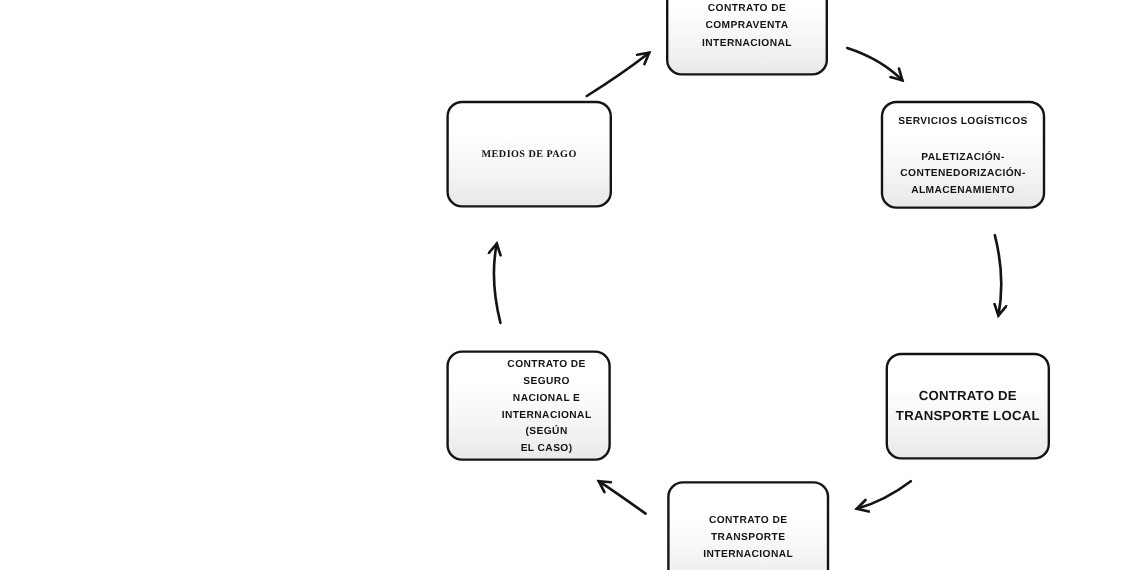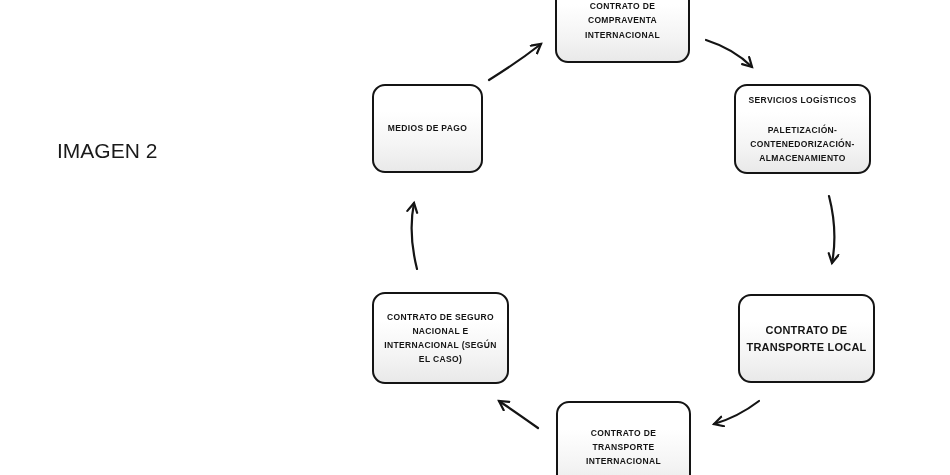--- a/index.html
+++ b/index.html
@@ -45,41 +45,40 @@
     letter-spacing:0.2px;
     line-height:1.5;
   }
   .node-text.subtitle{
     margin-top:16px;
   }
   #compraventa{left:555px;top:-22px;width:135px;height:85px;}
   #servicios{left:734px;top:84px;width:137px;height:90px;}
   #transporte-local{left:738px;top:294px;width:137px;height:89px;}
   #transporte-internacional{left:556px;top:401px;width:135px;height:92px;}
-  #seguro{left:372px;top:292px;width:137px;height:92px;}
-  #medios-pago{left:372px;top:84px;width:111px;height:89px;}
+  #seguro{left:372px;top:292px;width:137px;height:92px;padding-left:36px;}
+  #medios-pago{left:372px;top:84px;width:138px;height:89px;font-family:Liberation Serif, serif;}
   svg.arrows{
     position:absolute;
     left:0;top:0;
     width:950px;height:475px;
     pointer-events:none;
   }
   svg.arrows path{
     fill:none;
     stroke:#141414;
     stroke-width:2.2;
     stroke-linecap:round;
   }
 </style>
 </head>
 <body>
 
 <div id="canvas">
 
-  <div class="figure-label">IMAGEN 2</div>
 
   <svg class="arrows" viewBox="0 0 950 475">
     <defs>
       <marker id="ah" markerWidth="16" markerHeight="16" refX="10" refY="6" orient="auto" markerUnits="userSpaceOnUse">
         <path d="M1,1 L10,6 L1,11" fill="none" stroke="#141414" stroke-width="2.2" stroke-linecap="round"></path>
       </marker>
     </defs>
     <path d="M489,80 Q518,62 541,44" marker-end="url(#ah)"></path>
     <path d="M706,40 Q734,49 752,67" marker-end="url(#ah)"></path>
     <path d="M829,196 Q838,231 832,263" marker-end="url(#ah)"></path>

